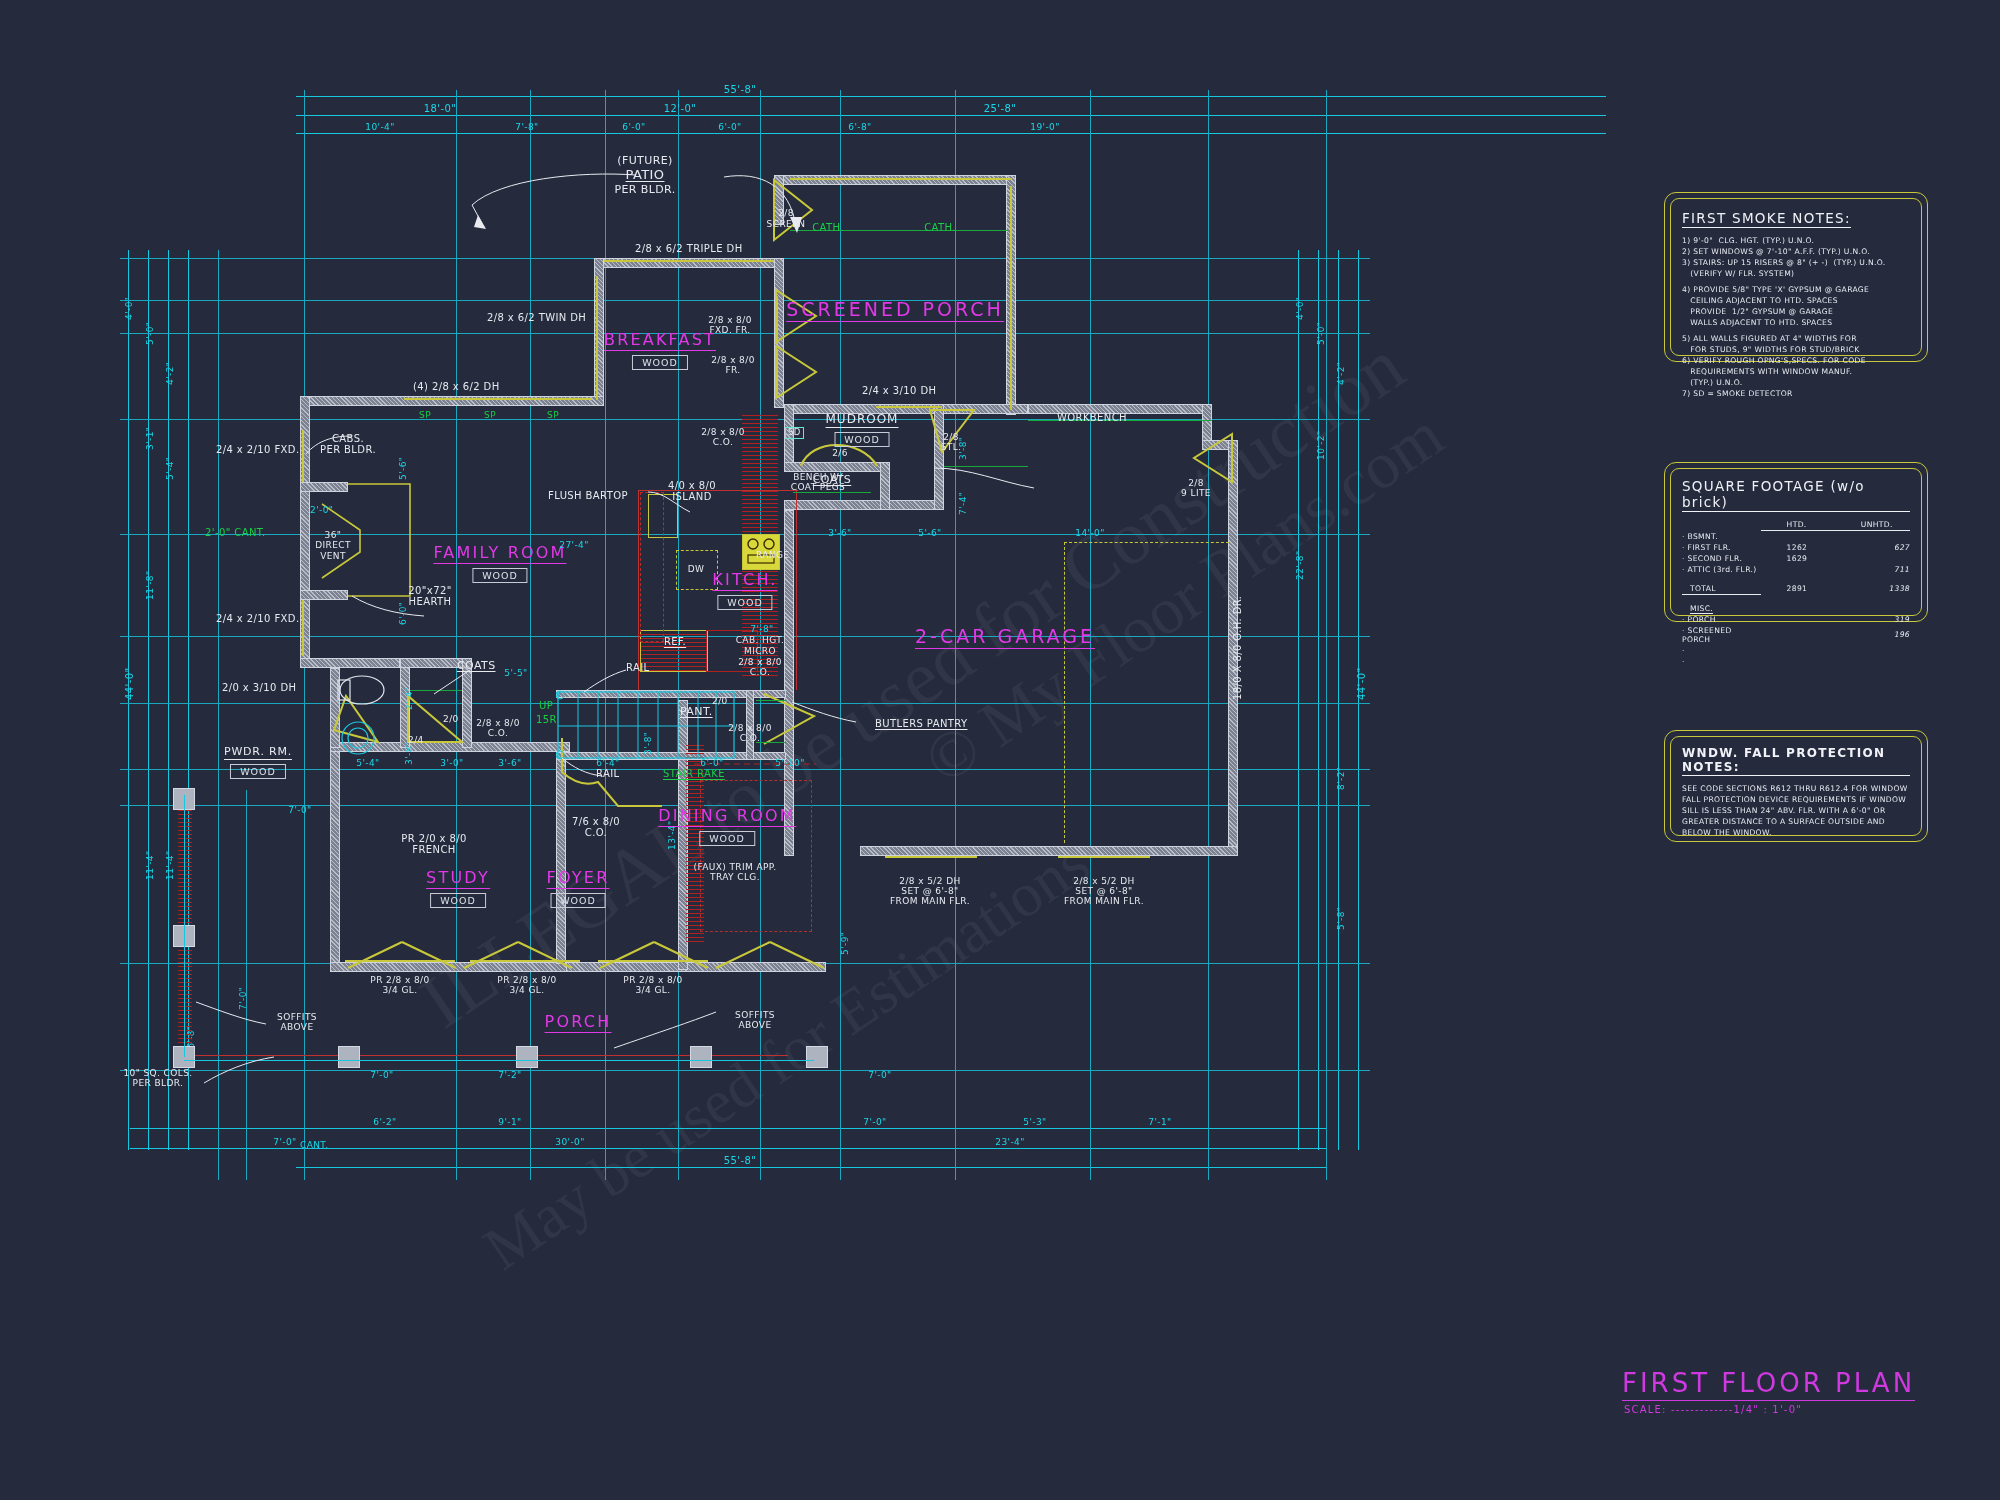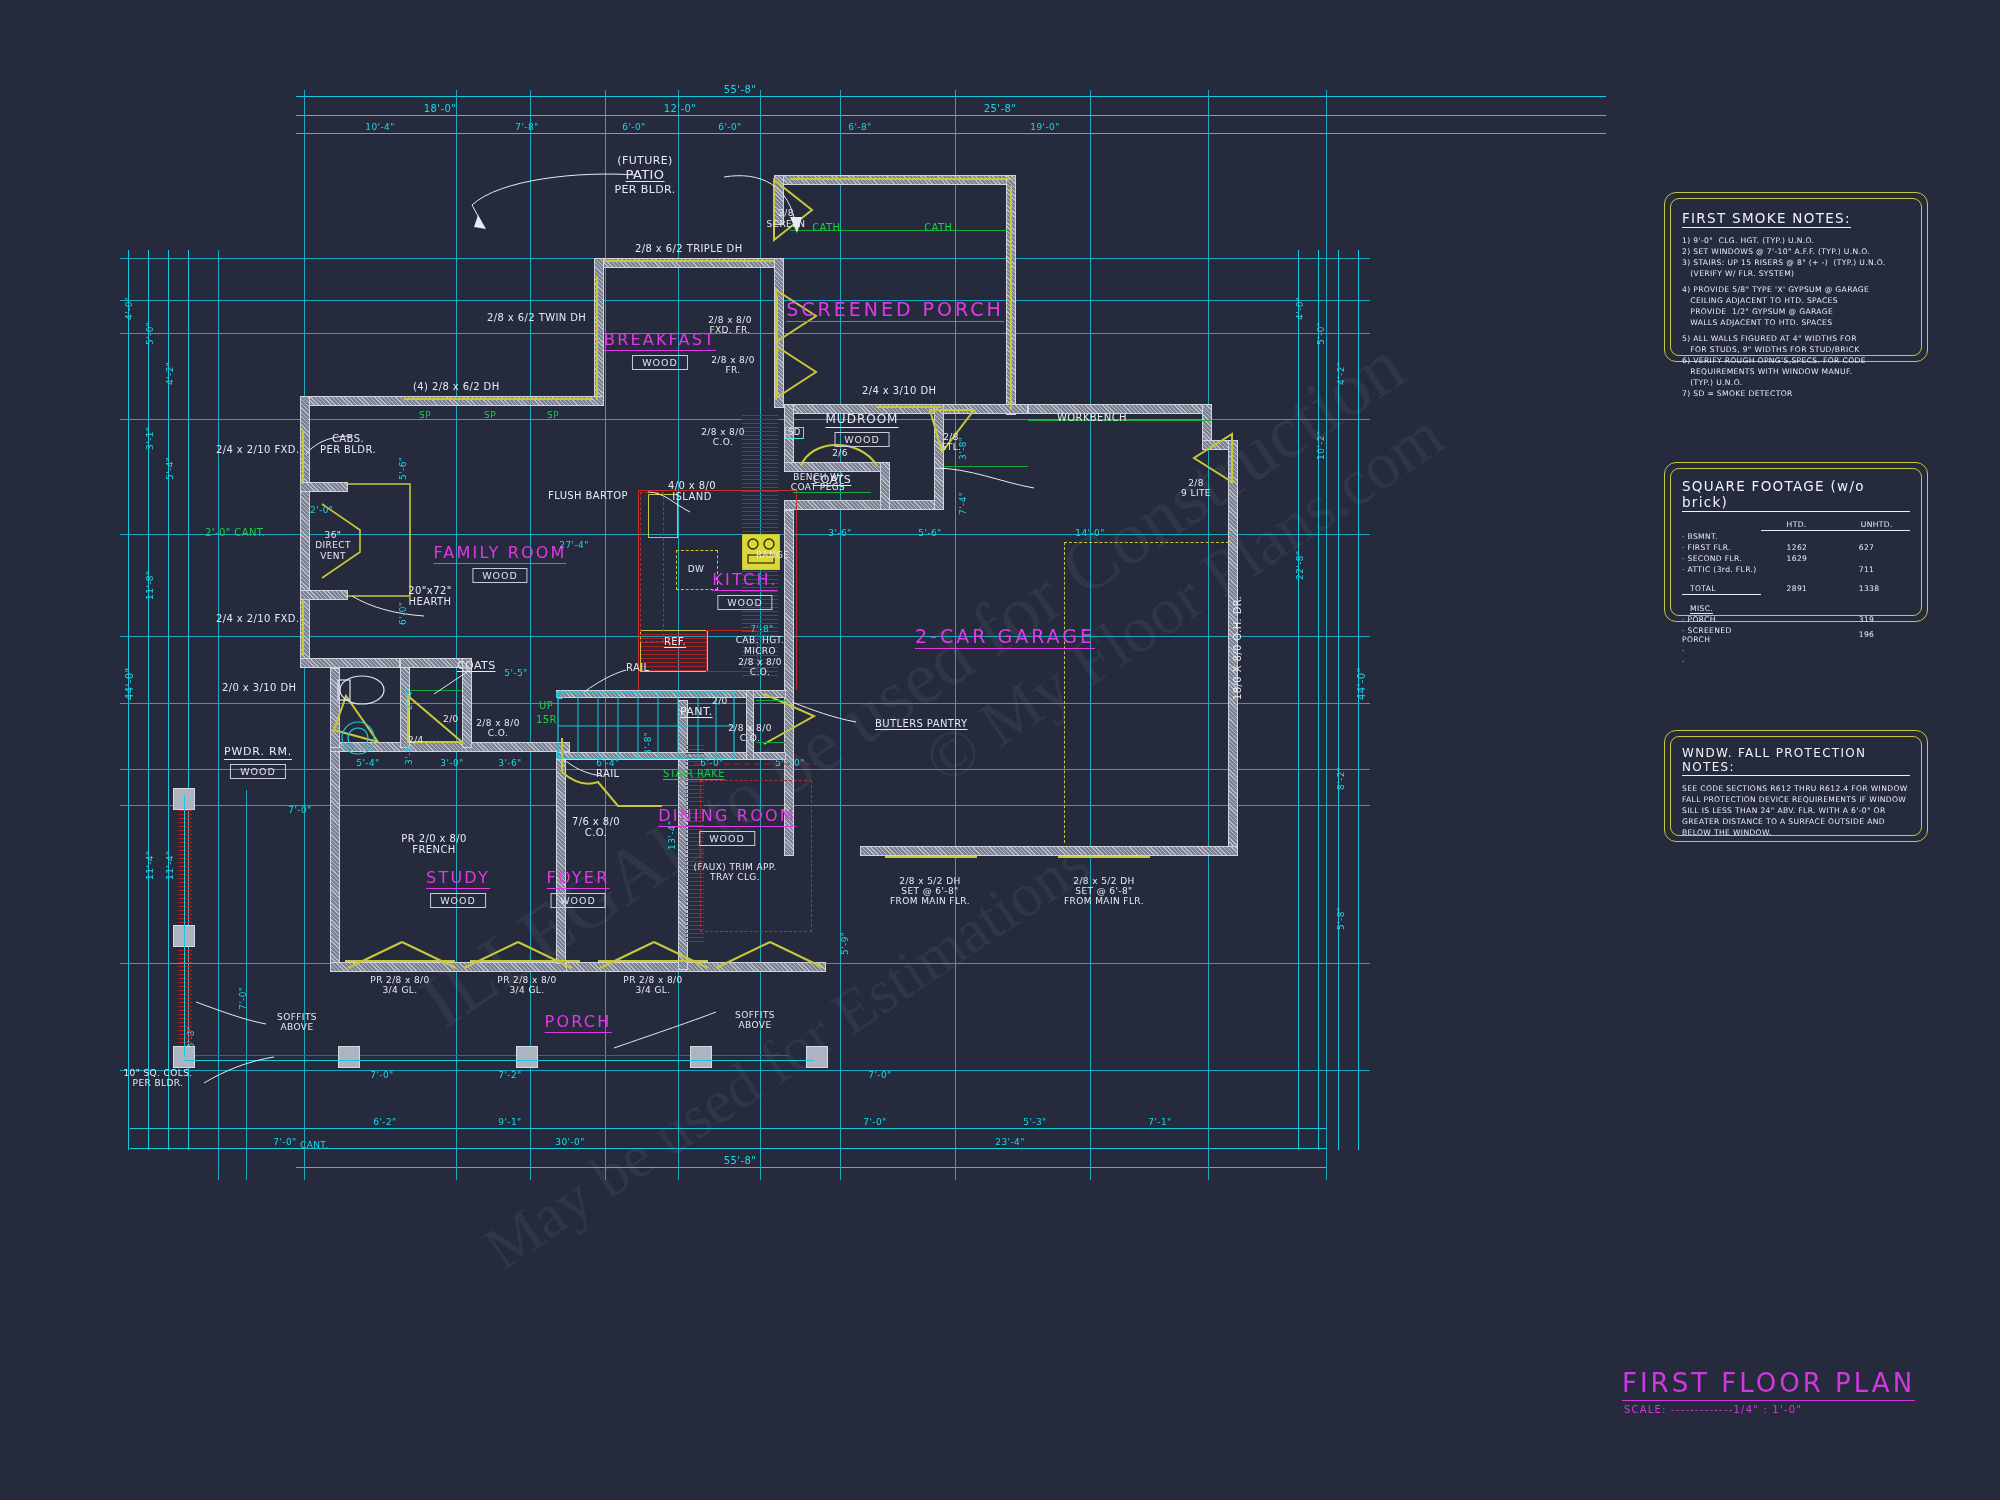--- a/index.html
+++ b/index.html
@@ -63,21 +63,21 @@
   .panel .inner{position:absolute;inset:5px;border:1.5px solid #c8c83a;border-radius:9px;
                 padding:9px 11px;box-sizing:border-box;}
   .panel h3{margin:0 0 7px 0;font-size:13.5px;color:#f0f2f7;font-weight:normal;
             letter-spacing:1.3px;border-bottom:1px solid #f0f2f7;display:inline-block;
             padding-bottom:1px;}
   .panel .ln-it{font-size:7.6px;color:#e9ebf2;letter-spacing:.35px;line-height:1.45;
                 white-space:pre;}
   .sqft table{border-collapse:collapse;font-size:7.6px;color:#e9ebf2;letter-spacing:.35px;}
   .sqft td{padding:1px 0;}
   .sqft td.c2{width:62px;text-align:left;padding-left:26px;}
-  .sqft td.c3{width:60px;text-align:left;padding-left:24px;}
+  .sqft td.c3{width:60px;text-align:right;padding-left:24px;font-style:italic;}
   .sqft .hdr td{text-align:left;}
   .sqft .hdr .u{border-bottom:1px solid #e9ebf2;padding-left:26px;}
   .sqft .tot td:first-child{border-bottom:1px solid #e9ebf2;margin-top:48px;}
 
   
   .title-main{position:absolute;color:#d038e0;font-size:26px;letter-spacing:3px;
               border-bottom:1.6px solid #d038e0;padding-bottom:2px;}
   .title-scale{position:absolute;color:#d038e0;font-size:10px;letter-spacing:1.2px;}
   .hatch-red{position:absolute;background:
      repeating-linear-gradient(0deg,#b02020 0 1px,transparent 1px 4px);}
@@ -662,21 +662,21 @@
               <td></td>
               <td class="c3"></td>
             </tr>
       </tbody>
         </table>
     </div>
   </div>
 
   <div class="panel" style="left:1664px;top:730px;width:262px;height:110px;">
     <div class="inner">
-      <h3 style="font-size:12px;">WNDW. FALL PROTECTION NOTES:</h3>
+      <h3 style="font-size:12px;font-weight:bold;">WNDW. FALL PROTECTION NOTES:</h3>
       <div class="ln-it">SEE CODE SECTIONS R612 THRU R612.4 FOR WINDOW</div>
       <div class="ln-it">FALL PROTECTION DEVICE REQUIREMENTS IF WINDOW</div>
       <div class="ln-it">SILL IS LESS THAN 24" ABV. FLR. WITH A 6'-0" OR</div>
       <div class="ln-it">GREATER DISTANCE TO A SURFACE OUTSIDE AND</div>
       <div class="ln-it">BELOW THE WINDOW.</div>
     </div>
   </div>
 
   <div class="title-main" style="left:1622px;top:1368px;">FIRST FLOOR PLAN</div>
   <div class="title-scale" style="left:1624px;top:1404px;">SCALE: -------------1/4" : 1'-0"</div>

